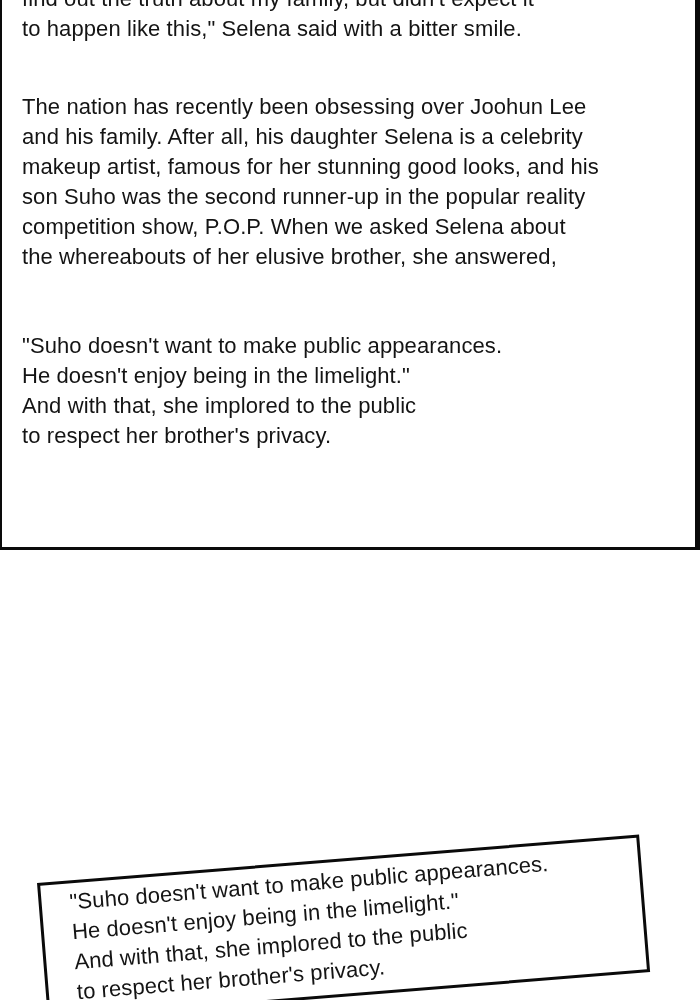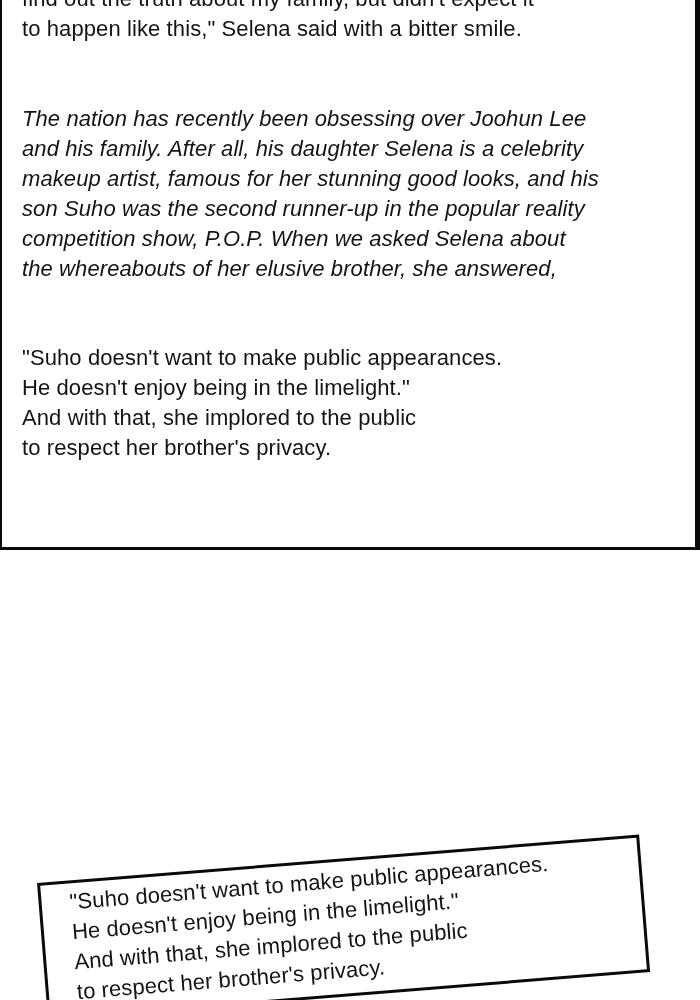--- a/index.html
+++ b/index.html
@@ -31,21 +31,21 @@
     border-bottom: 3px solid var(--border, #0a0a0a);
     padding: 18px 8px 0 20px;
   }
   .para {
     margin: 0;
     font-size: 22px;
     line-height: 30px;
     white-space: pre;
     letter-spacing: 0.1px;
   }
-  .para-news { margin-top: 60px; font-style: italic; }
+  .para-news { margin-top: 48px; }
   .para-quote { margin-top: 59px; }
 
   
   #tilted-panel {
     left: 37px;
     top: 883px;
     width: 604px;
     height: 138px;
     border: 3px solid var(--border, #0a0a0a);
     transform: rotate(-4.6deg);

